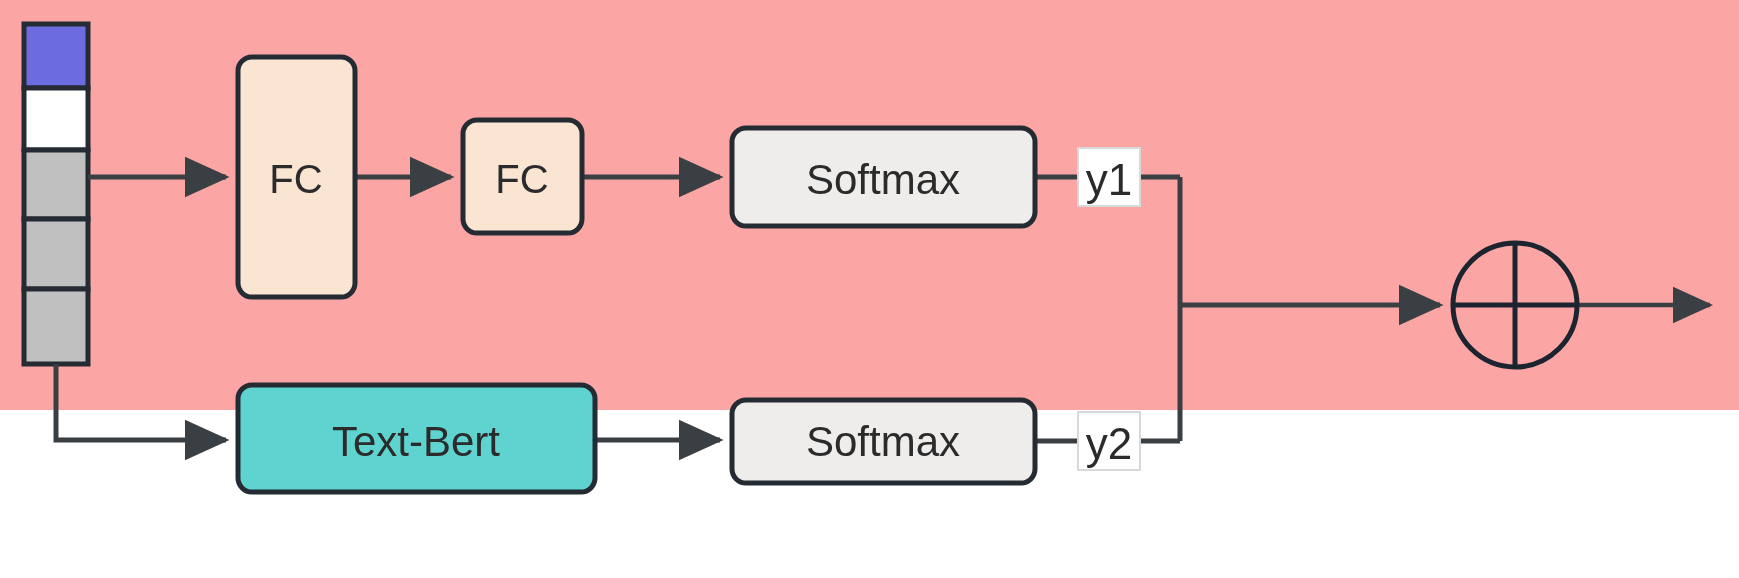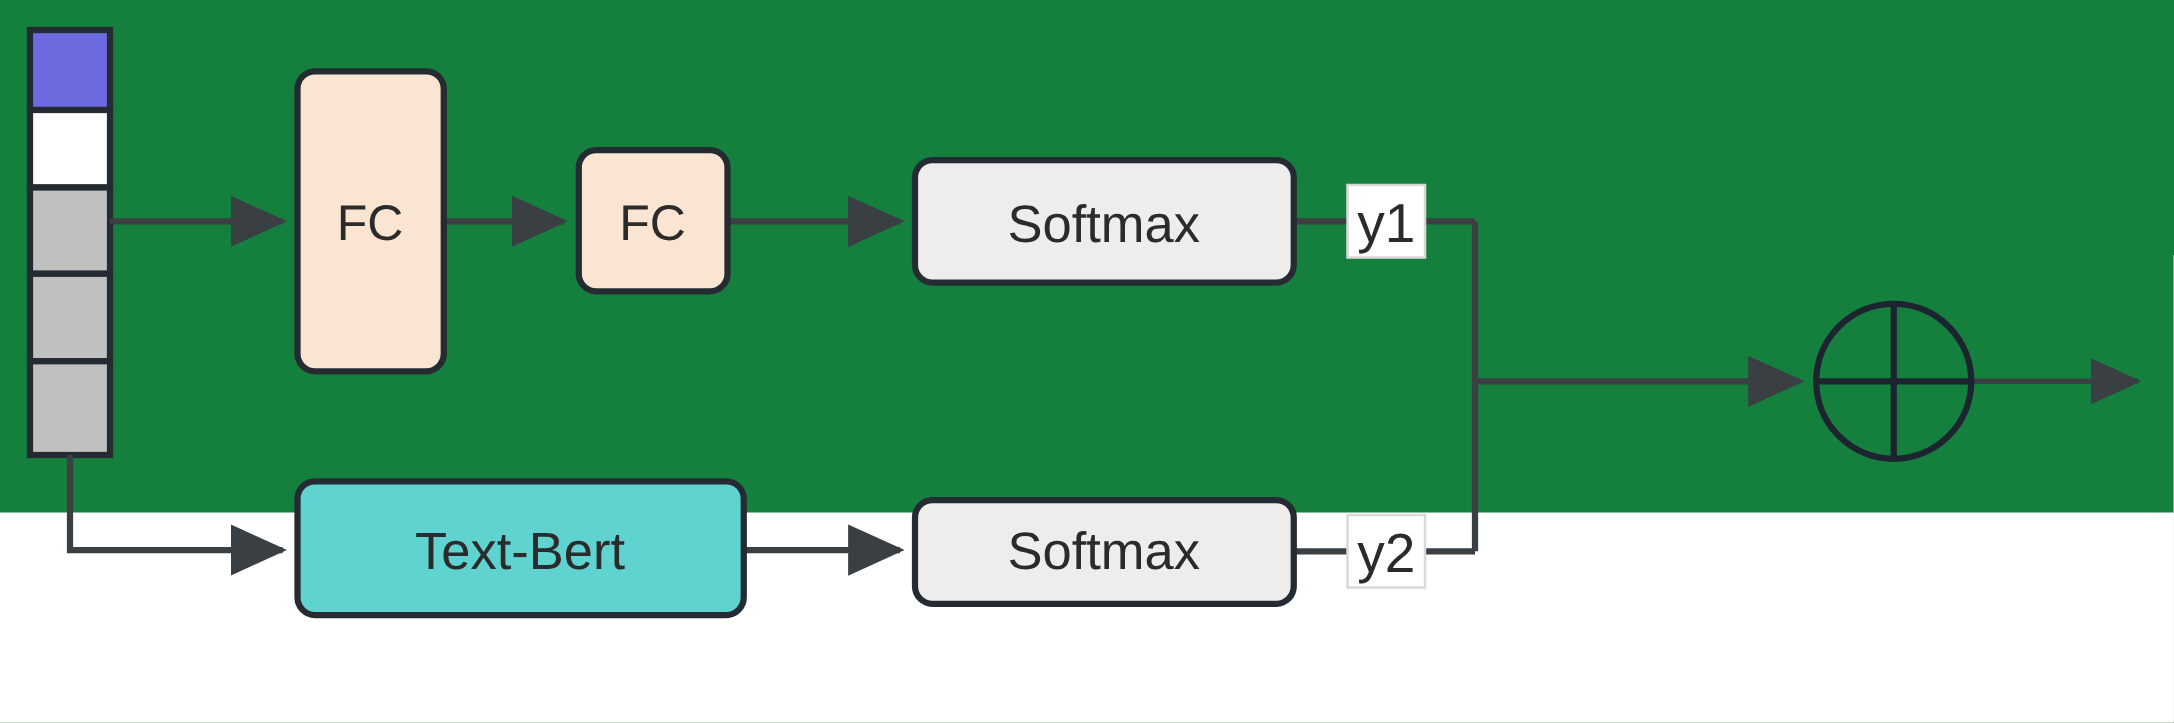--- a/index.html
+++ b/index.html
@@ -10,21 +10,21 @@
   body {
     width: 1739px;
     height: 578px;
     font-family: "Liberation Sans", sans-serif;
     overflow: hidden;
   }
   #diagram-root {
     position: relative;
     width: 1739px;
     height: 410px;
-    background: #15803d;
+    background: #fca5a5;
     text-align: right;
   }
   svg.canvas {
     position: absolute;
     left: 0;
     top: 0;
     width: 1739px;
     height: 578px;
     display: block;
   }

